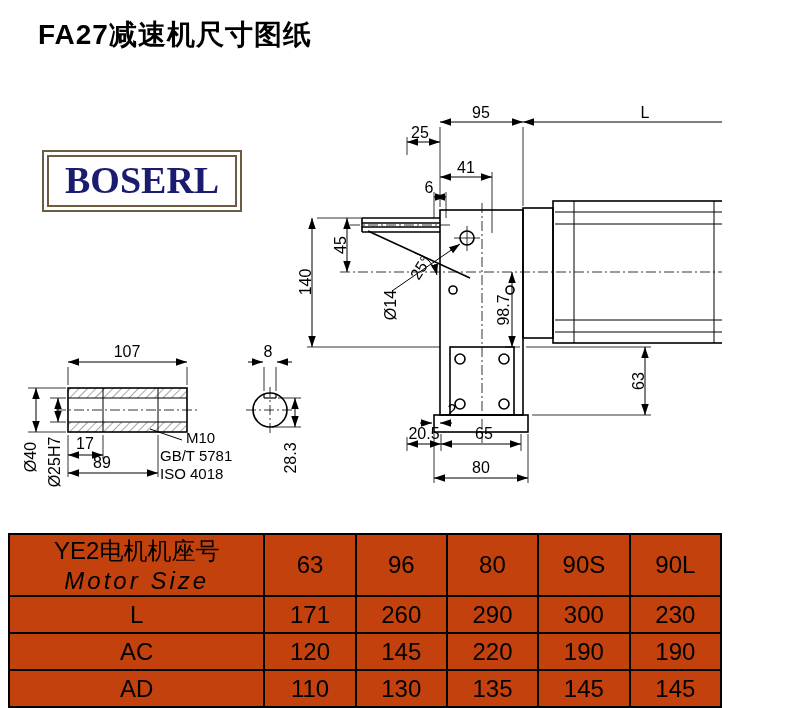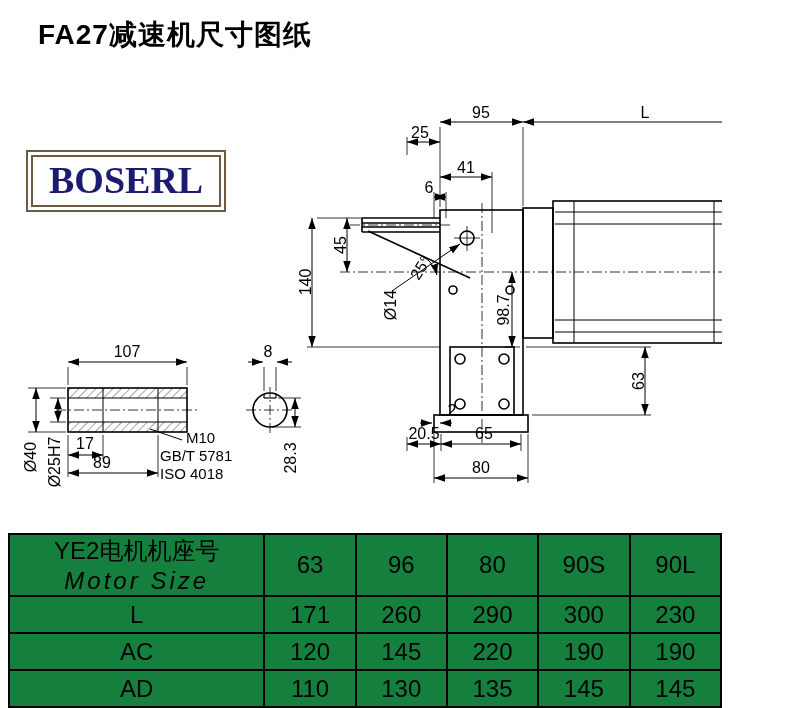--- a/index.html
+++ b/index.html
@@ -6,37 +6,37 @@
   html,body { background:#ffffff; }
   .page {
     position:relative; width:722px; height:708px; background:#fff;
     font-family:"Liberation Sans", sans-serif; color:#000; overflow:hidden;
   }
   .title {
     position:absolute; left:38px; top:16px;
     font-size:28px; font-weight:bold; letter-spacing:1px;
   }
   .logo-box {
-    position:absolute; left:26px; top:150px;
+    position:absolute; left:42px; top:150px;
     border:2px solid #6d5c44; padding:3px; background:#fff;
   }
   .logo-inner {
     border:2px solid #6d5c44; padding:2px 16px;
     font-family:"Liberation Serif", serif;
     font-size:38px; font-weight:bold; color:#1b1b70; line-height:1.15;
   }
   svg.drawing { position:absolute; left:0; top:85px; }
   svg.drawing text {
     font-family:"Liberation Sans", sans-serif;
     font-size:16px; fill:#000;
   }
   svg.drawing text.s { font-size:15px; }
   .dim-table {
     position:absolute; left:8px; top:533px;
-    border-collapse:collapse; table-layout:fixed; background:#15803d;
+    border-collapse:collapse; table-layout:fixed; background:#c2410c;
   }
   .dim-table td {
     border:2px solid #000; text-align:center; vertical-align:middle;
     font-size:24px; padding:0;
   }
   .dim-table tr.hdr td { height:62px; }
   .dim-table tr.row td { height:37px; }
   .hdr-en { letter-spacing:3px;font-style:italic; }
 </style>
 </head>

